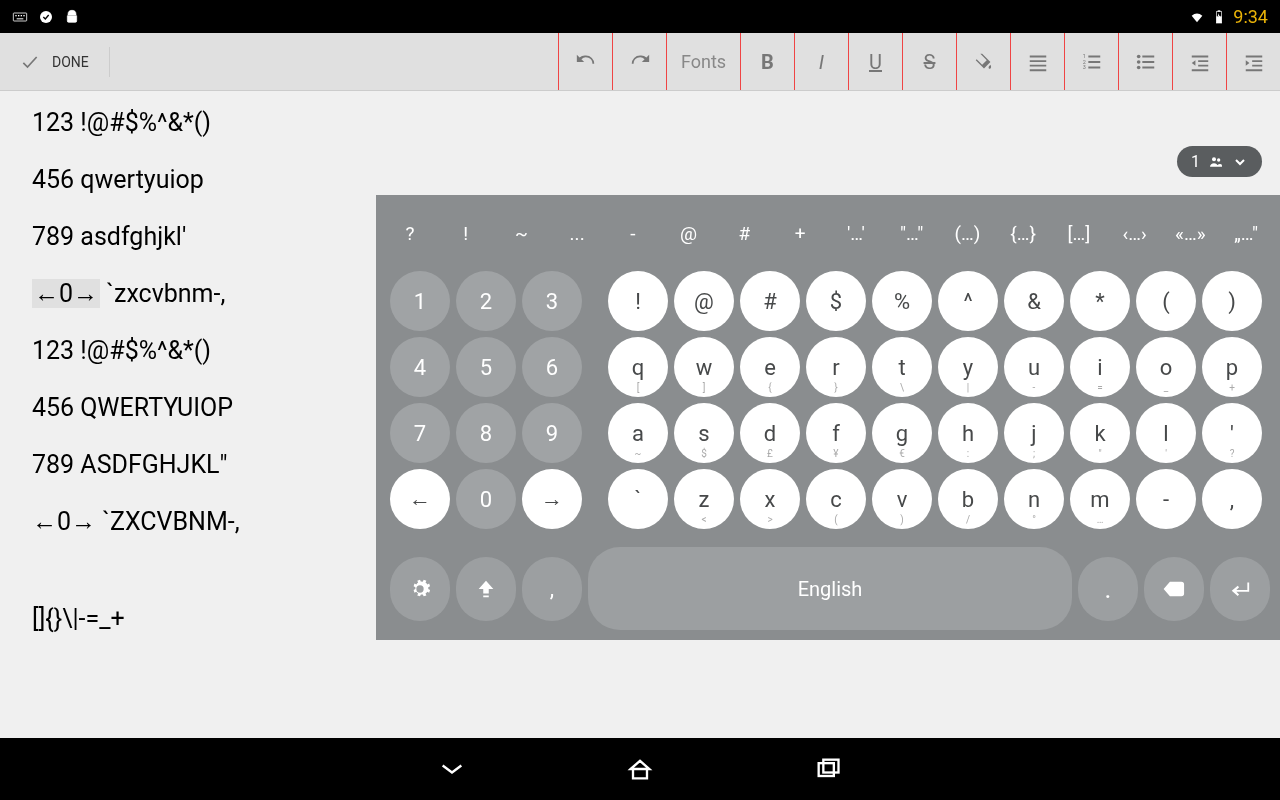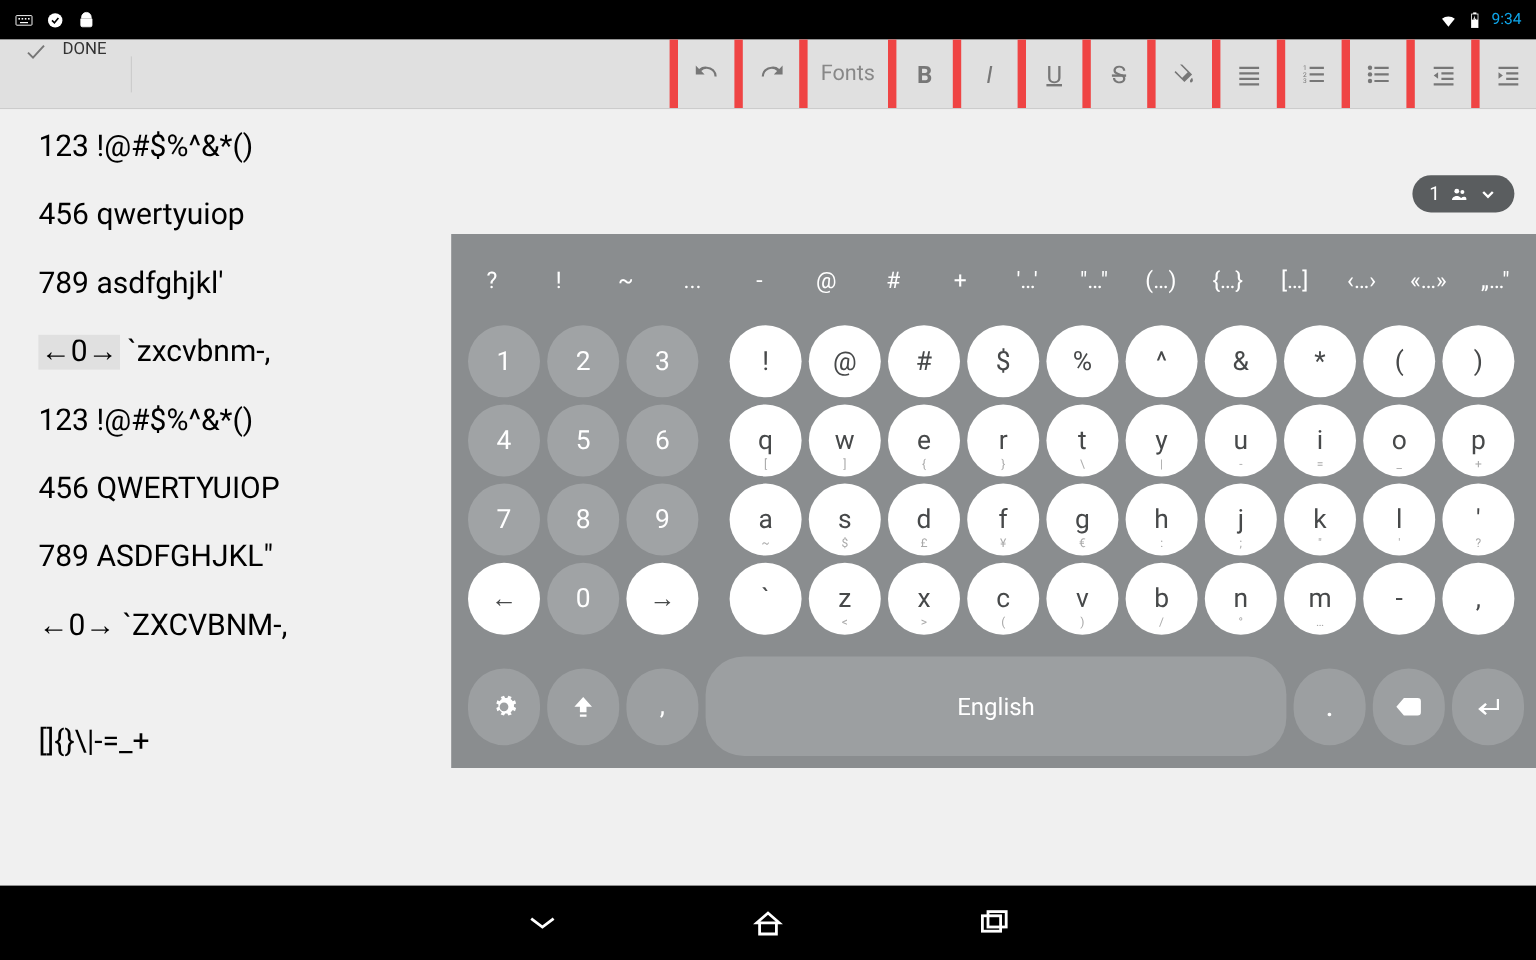--- a/index.html
+++ b/index.html
@@ -3,29 +3,29 @@
 <meta charset="utf-8">
 <style>
   * { margin: 0; padding: 0; box-sizing: border-box; }
   html, body { width: 1280px; height: 800px; overflow: hidden; font-family: Roboto, Arial, sans-serif; background: #f0f0f0; }
   
   
   .status-bar { height: 33px; background: #000; color: #fff; display: flex; align-items: center; padding: 0 12px; font-size: 13px; }
   .status-left { display: flex; gap: 10px; align-items: center; }
   .status-right { margin-left: auto; display: flex; gap: 6px; align-items: center; }
   .status-icon { width: 16px; height: 16px; fill: #fff; }
-  .time { font-size: 13px; color: #0ea5e9; }
+  .time { font-size: 18px; color: #eab308; }
   
   
   .toolbar { height: 58px; background: #e0e0e0; display: flex; align-items: center; border-bottom: 1px solid #ccc; }
-  .done-btn { display: flex; align-items: flex-start; gap: 12px; padding: 0 20px; height: 100%; color: #333; font-size: 14px; }
+  .done-btn { display: flex; align-items: center; gap: 12px; padding: 0 20px; height: 100%; color: #333; font-size: 14px; }
   .check-icon { width: 20px; height: 20px; stroke: #777; stroke-width: 2; fill: none; }
   .done-divider { width: 1px; height: 30px; background: #ccc; margin-right: auto; }
   .toolbar-group { display: flex; align-items: center; height: 100%; }
-  .tool-btn { width: 54px; height: 100%; display: flex; align-items: center; justify-content: center; color: #777; border-left: 7px solid #ef4444; font-size: 18px; }
+  .tool-btn { width: 54px; height: 100%; display: flex; align-items: center; justify-content: center; color: #777; border-left: 1px solid #ef4444; font-size: 18px; }
   .fonts-btn { width: 74px; font-size: 18px; color: #888; }
   .tool-svg { width: 22px; height: 22px; fill: #777; }
   .bold { font-weight: bold; font-size: 20px; }
   .italic { font-style: italic; font-size: 20px; }
   .underline { text-decoration: underline; font-size: 20px; }
   .strike { text-decoration: line-through; font-size: 20px; }
   
   
   .editor { padding: 14px 32px; color: #000; position: relative; background: #f0f0f0; }
   .editor-line { font-size: 25px; line-height: 1.4; margin-bottom: 22px; }

